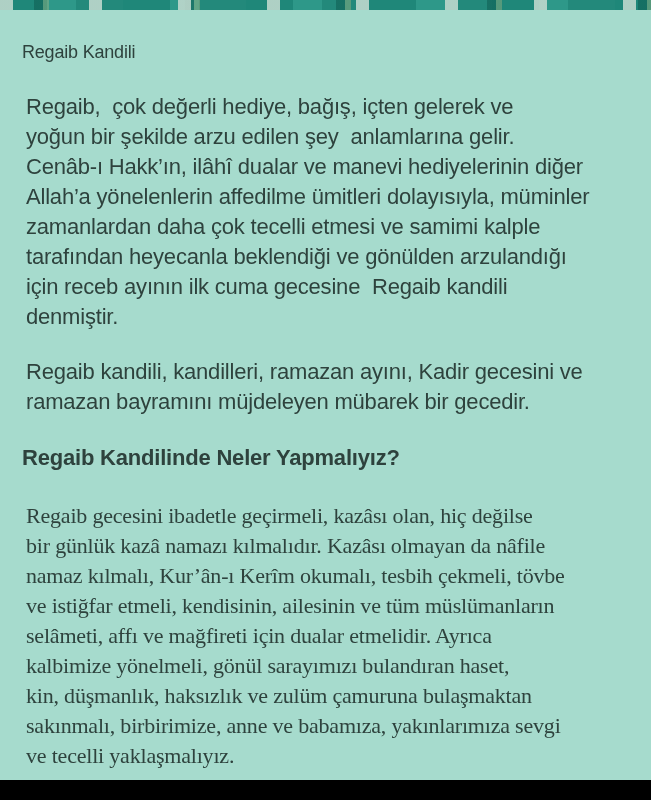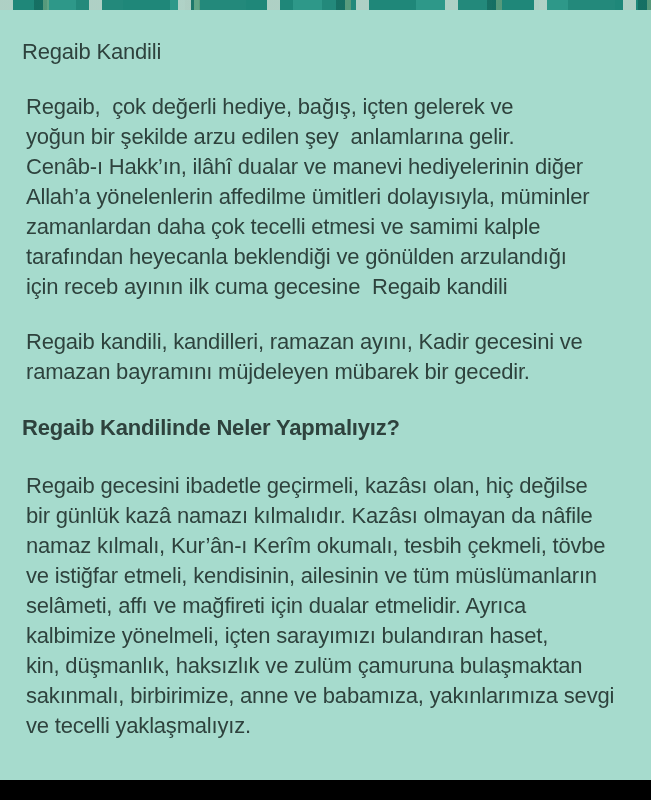--- a/index.html
+++ b/index.html
@@ -42,34 +42,34 @@
     flex: 0 0 770px;
     background: var(--page-bg);
     padding: 27px 16px 0 22px;
     color: var(--text);
     font-size: 22px;
     line-height: 30px;
     letter-spacing: -0.2px;
     overflow: hidden;
   }
   .title {
-    font-size: 22px;
+    font-size: 18px;
     font-weight: 400;
     margin: 0 0 25px 0;
     white-space: pre;
   }
   .para { margin: 4px; }
   .para-2 { margin-top: 25px; }
   .section-heading {
     margin-top: 26px;
     font-size: 22px;
     font-weight: 700;
     white-space: pre;
   }
-  .para-3 { margin-top: 28px; }
+  .para-3 { margin-top: 28px; font-family: Liberation Serif, serif; }
   .line {
     white-space: pre;
     overflow: hidden;
   }
   .bottom-bar {
     flex: 1 1 auto;
     background: var(--bottom-bar);
   }
 </style>
 </head>
@@ -84,36 +84,37 @@
     <div class="title">Regaib Kandili</div>
 
     <div class="para para-1">
       <div class="line">Regaib,  çok değerli hediye, bağış, içten gelerek ve</div>
       <div class="line">yoğun bir şekilde arzu edilen şey  anlamlarına gelir.</div>
       <div class="line">Cenâb-ı Hakk’ın, ilâhî dualar ve manevi hediyelerinin diğer</div>
       <div class="line">Allah’a yönelenlerin affedilme ümitleri dolayısıyla, müminler</div>
       <div class="line">zamanlardan daha çok tecelli etmesi ve samimi kalple</div>
       <div class="line">tarafından heyecanla beklendiği ve gönülden arzulandığı</div>
       <div class="line">için receb ayının ilk cuma gecesine  Regaib kandili</div>
+      <div class="line">denmiştir.</div>
     </div>
 
     <div class="para para-2">
       <div class="line">Regaib kandili, kandilleri, ramazan ayını, Kadir gecesini ve</div>
       <div class="line">ramazan bayramını müjdeleyen mübarek bir gecedir.</div>
     </div>
 
     <div class="section-heading">Regaib Kandilinde Neler Yapmalıyız?</div>
 
     <div class="para para-3">
       <div class="line">Regaib gecesini ibadetle geçirmeli, kazâsı olan, hiç değilse</div>
       <div class="line">bir günlük kazâ namazı kılmalıdır. Kazâsı olmayan da nâfile</div>
       <div class="line">namaz kılmalı, Kur’ân-ı Kerîm okumalı, tesbih çekmeli, tövbe</div>
       <div class="line">ve istiğfar etmeli, kendisinin, ailesinin ve tüm müslümanların</div>
       <div class="line">selâmeti, affı ve mağfireti için dualar etmelidir. Ayrıca</div>
-      <div class="line">kalbimize yönelmeli, içten sarayımızı bulandıran haset,</div>
+      <div class="line">kalbimize yönelmeli, gönül sarayımızı bulandıran haset,</div>
       <div class="line">kin, düşmanlık, haksızlık ve zulüm çamuruna bulaşmaktan</div>
       <div class="line">sakınmalı, birbirimize, anne ve babamıza, yakınlarımıza sevgi</div>
       <div class="line">ve tecelli yaklaşmalıyız.</div>
     </div>
 
   </div>
 
   <div class="bottom-bar"></div>
 
 </div>

